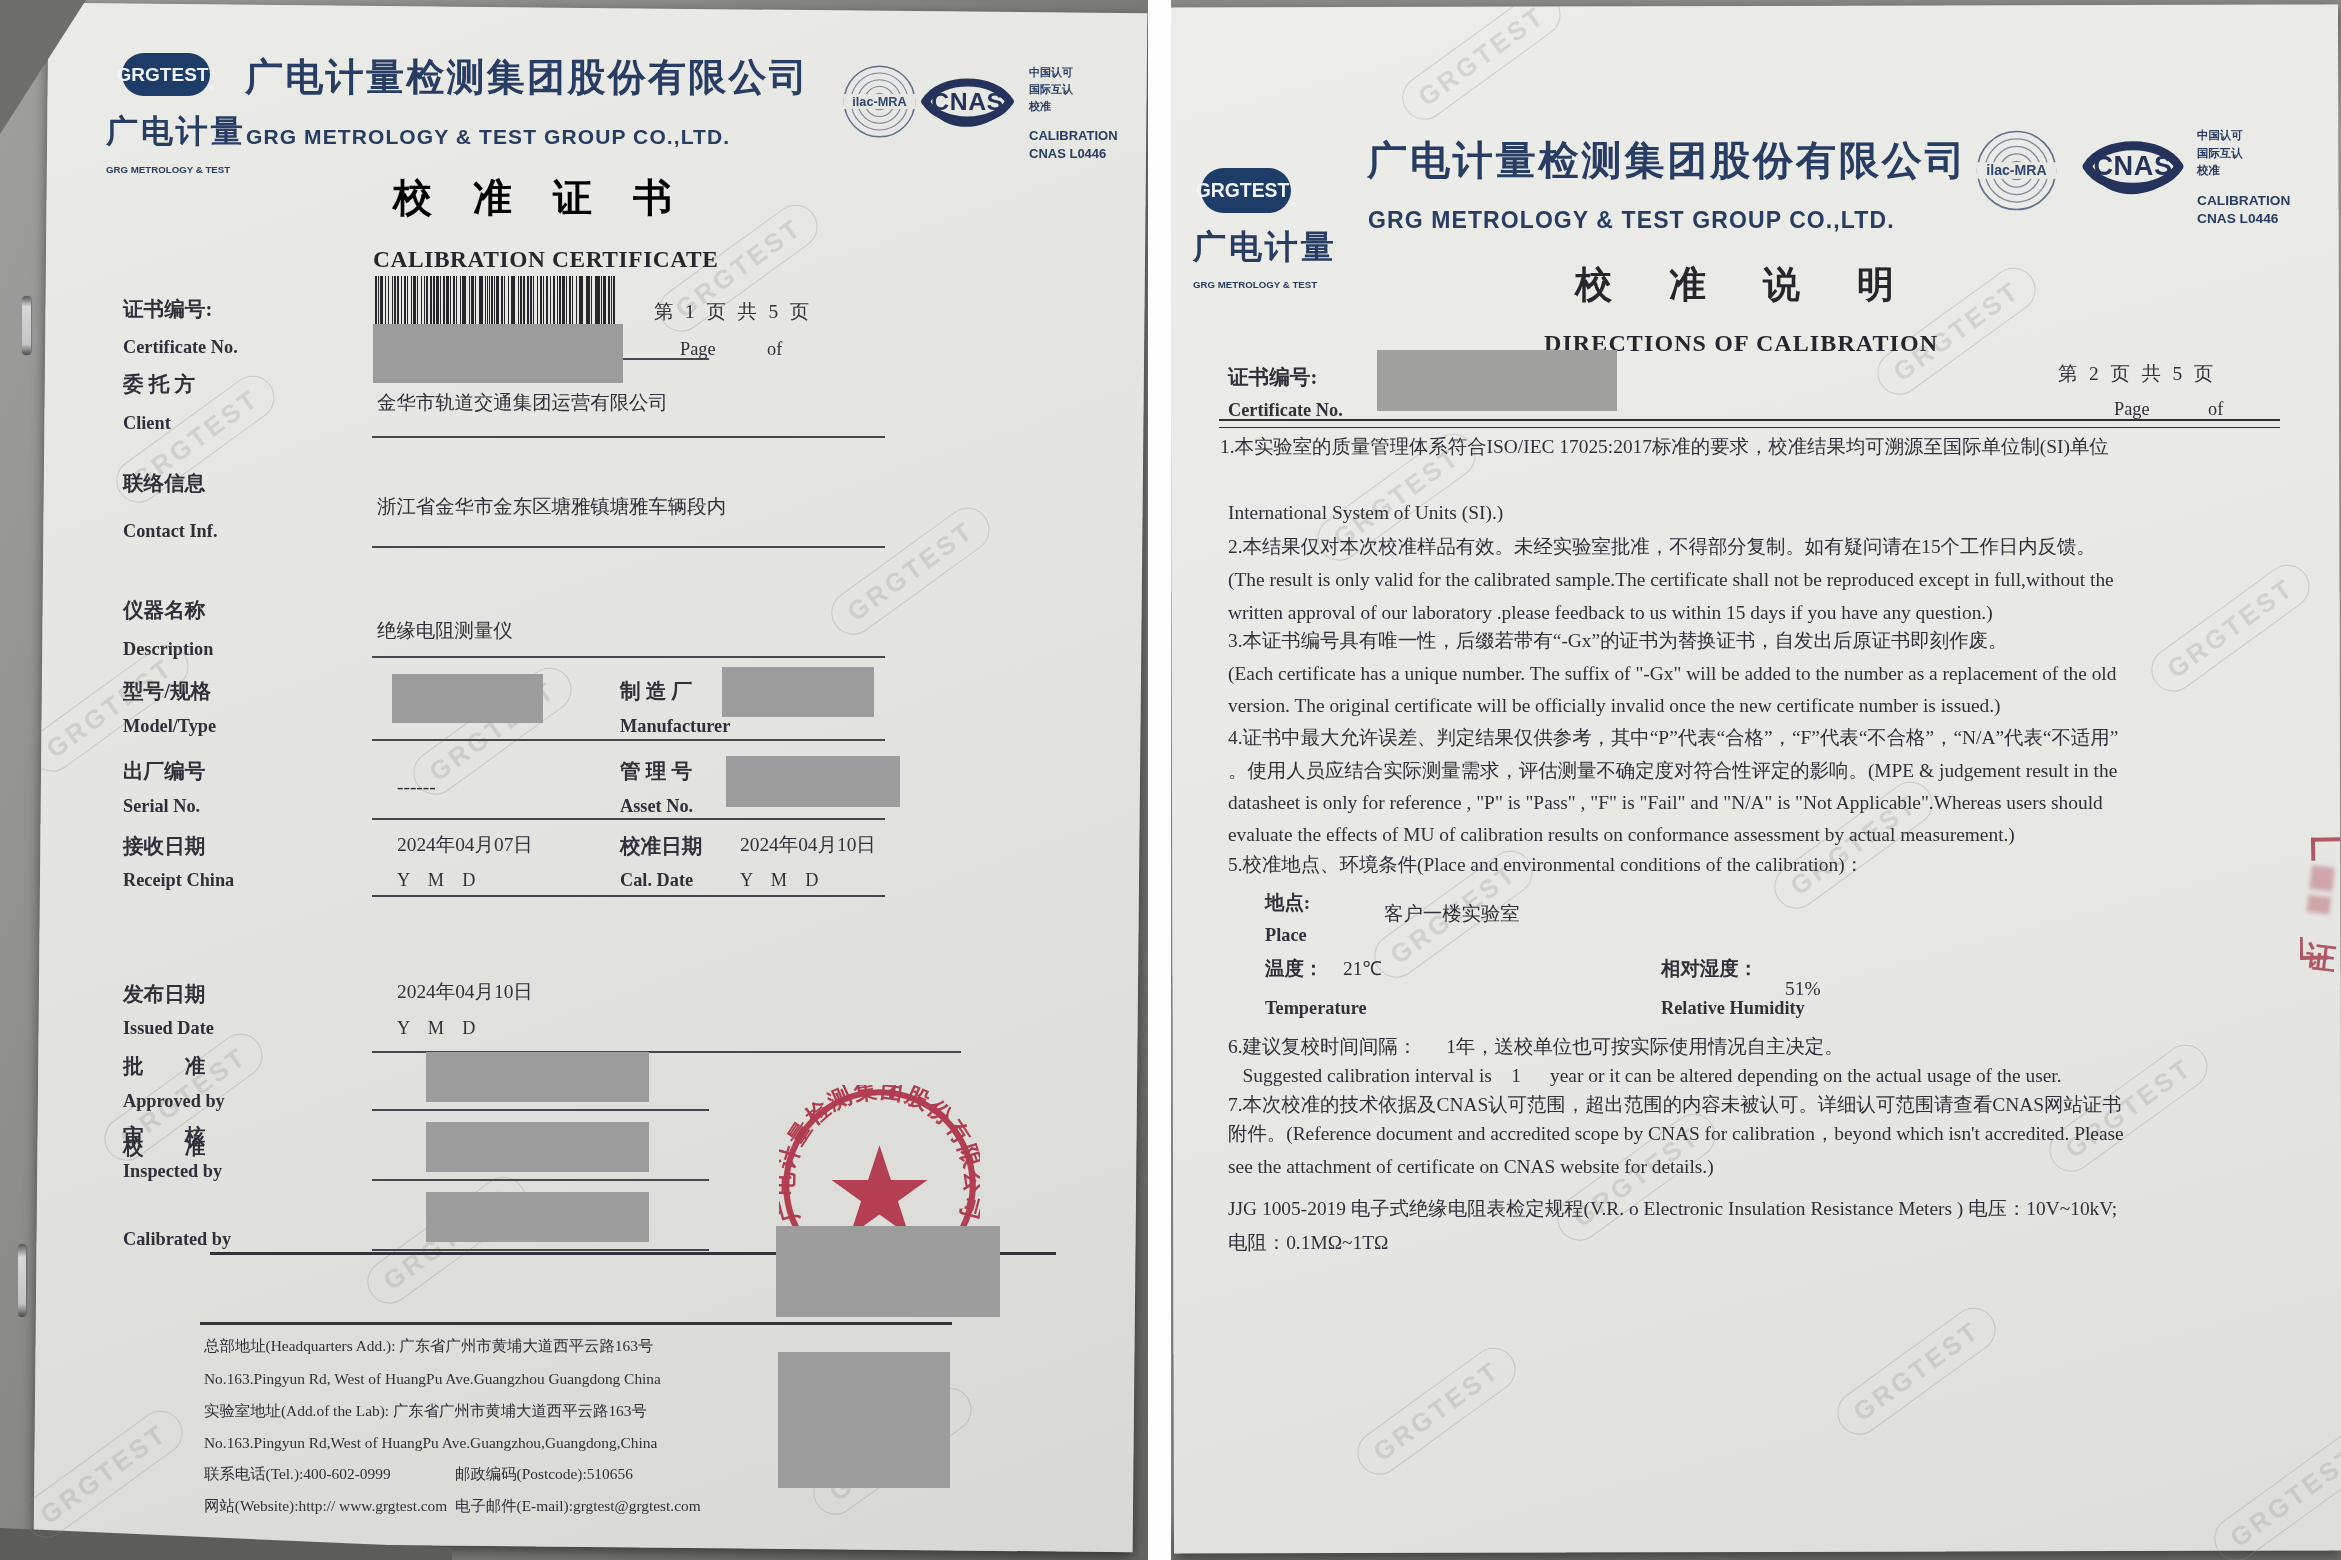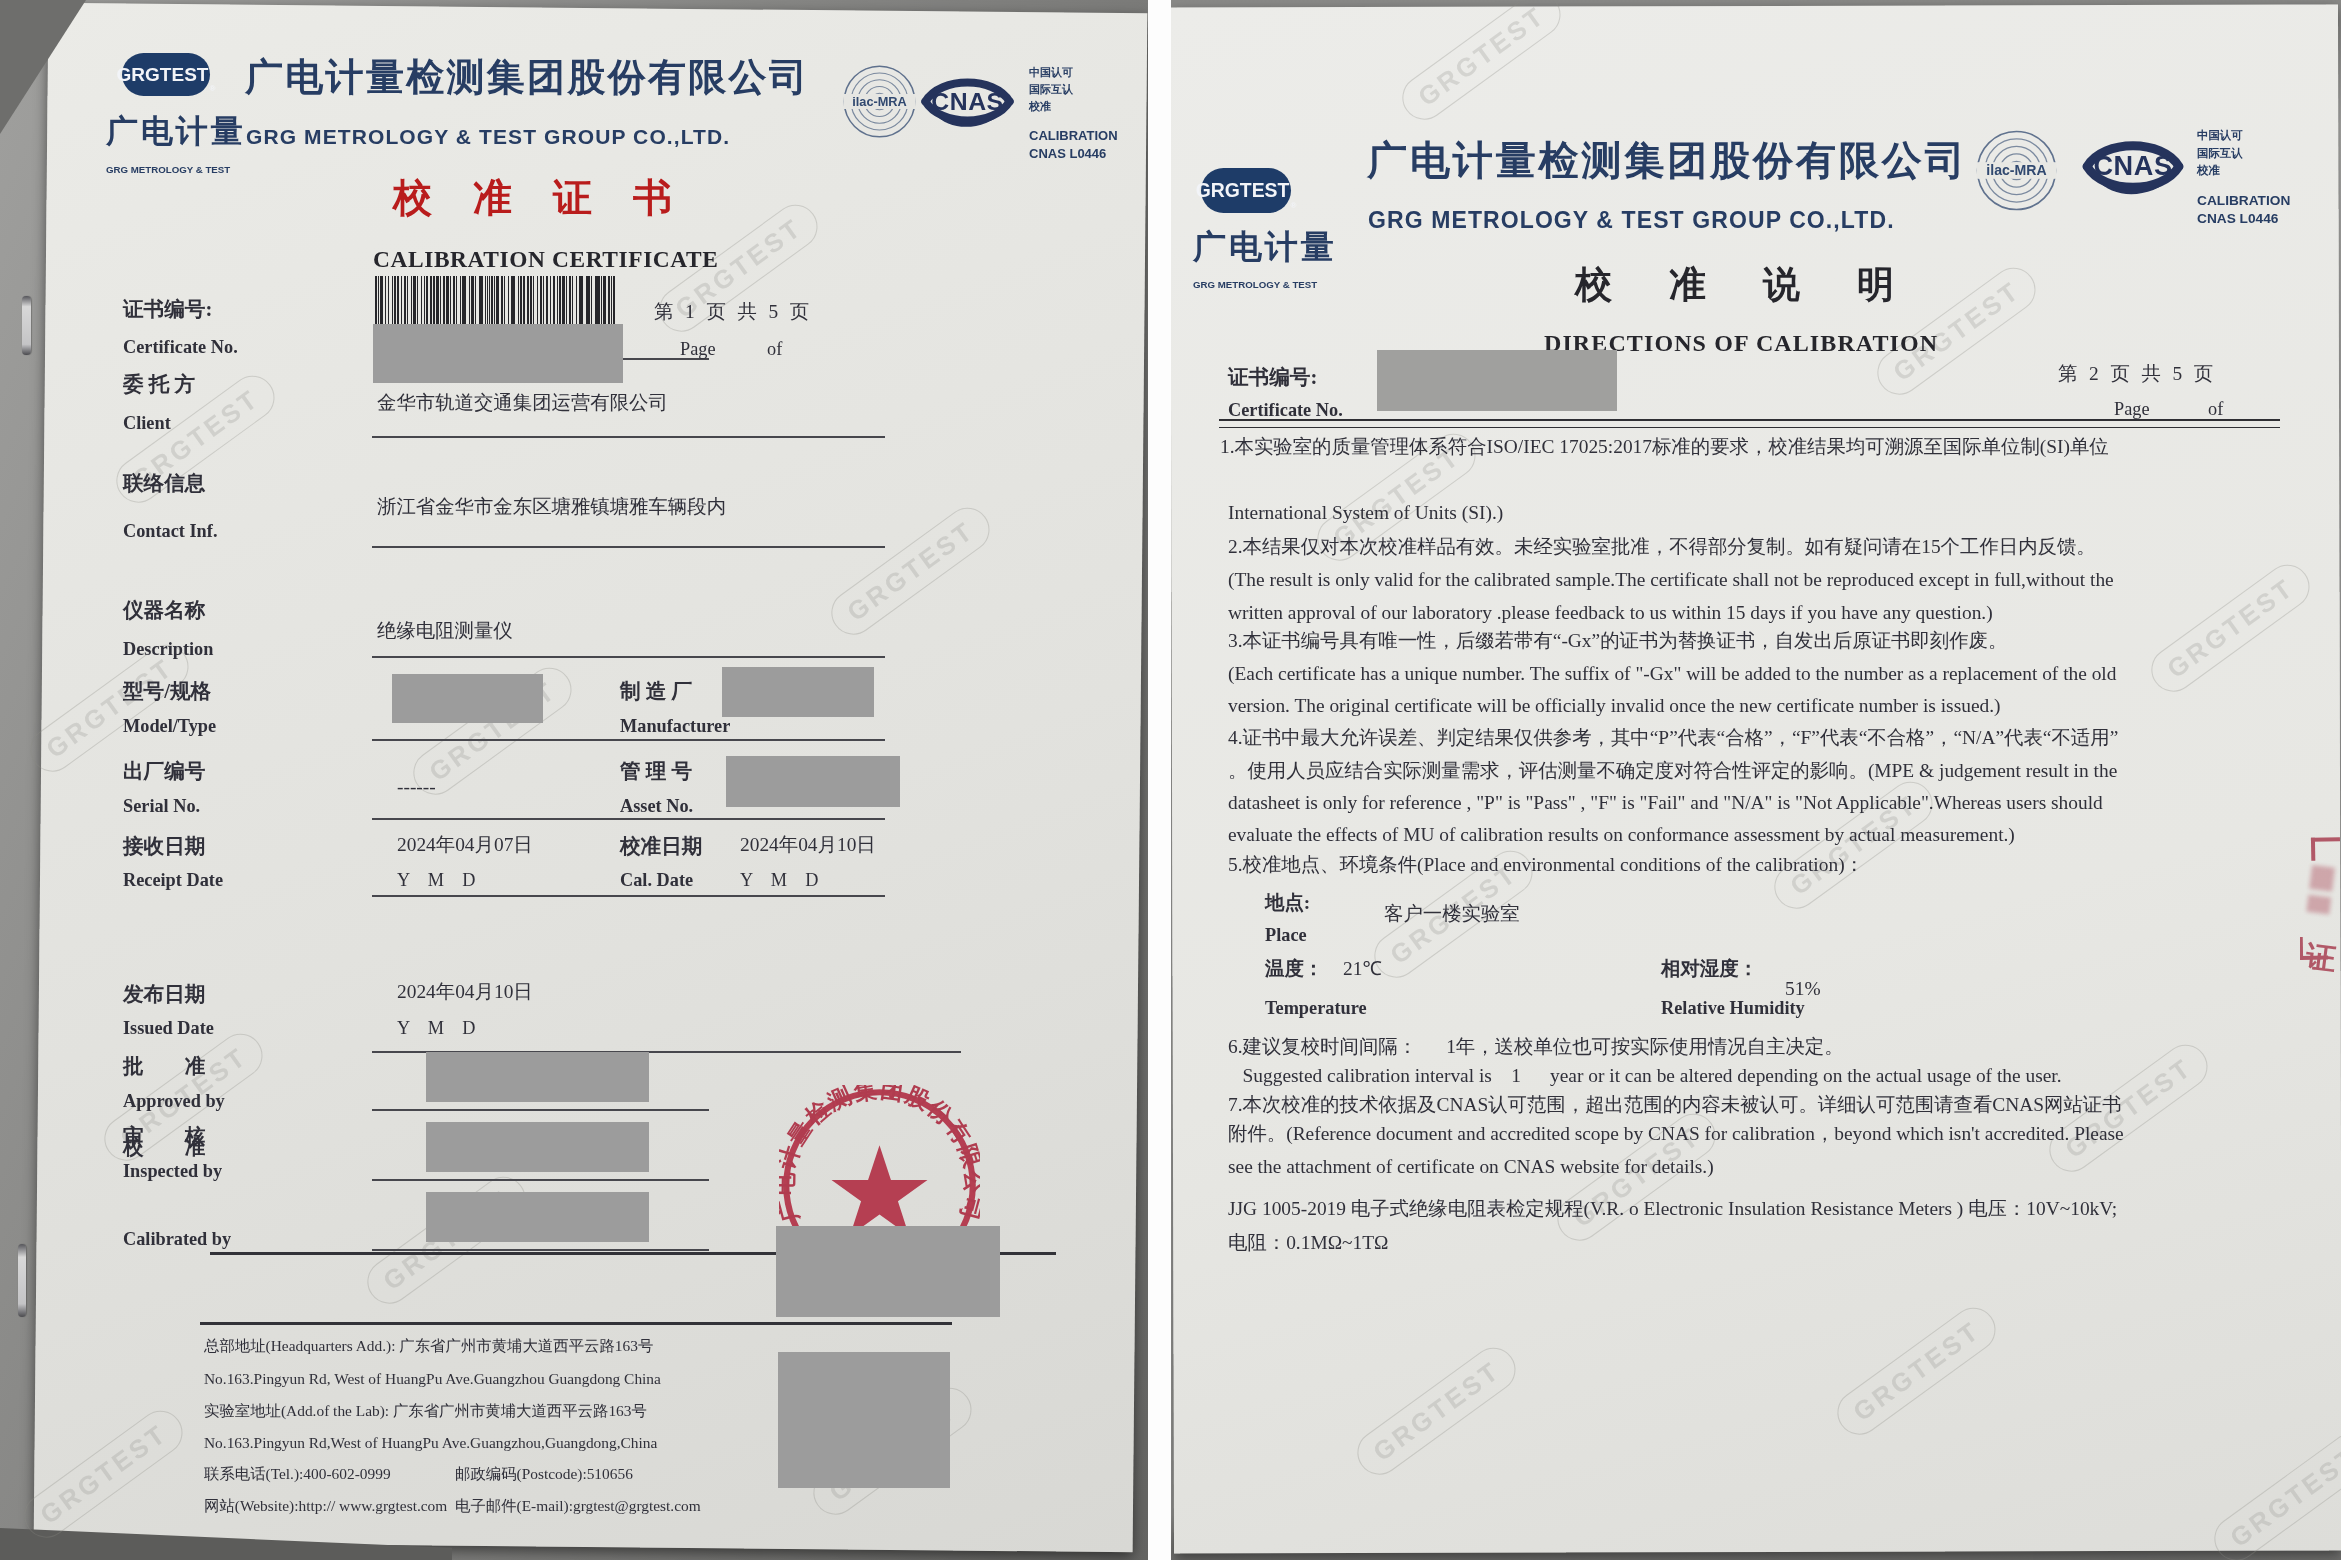--- a/index.html
+++ b/index.html
@@ -104,21 +104,21 @@
     <svg width="97" height="63" viewBox="0 0 180 110">
       <path d="M12,55 C40,8 140,8 168,55" fill="none" stroke="#25335c" stroke-width="15" stroke-linecap="round"></path>
       <path d="M12,55 C40,102 140,102 168,55" fill="none" stroke="#25335c" stroke-width="15" stroke-linecap="round"></path>
       <path d="M30,78 C70,104 120,102 158,72 C120,112 55,110 30,78 Z" fill="#25335c"></path>
       <text x="90" y="70" text-anchor="middle" font-size="46" font-weight="bold" fill="#25335c" font-family="Liberation Sans,sans-serif" letter-spacing="1">CNAS</text>
     </svg>
   </div>
   <div class="t navy" style="left:1029px;top:64px;font-size:11px;font-weight:600;line-height:1.55;"><span>中国认可</span><br><span>国际互认</span><br><span>校准</span></div>
   <div class="t navy" style="left:1029px;top:127px;font-size:13px;line-height:1.35;"><span>CALIBRATION</span><br><span>CNAS L0446</span></div>
 
-  <div class="t lbl" style="left:393px;top:176px;font-size:39px;letter-spacing:41px;color:#b91c1c;">校准证书</div>
+  <div class="t lbl" style="left:393px;top:176px;font-size:39px;letter-spacing:41px;color:#000000;">校准证书</div>
   <div class="t serifb" style="left:373px;top:246px;font-size:23.4px;letter-spacing:0.6px;color:#26262c;">CALIBRATION CERTIFICATE</div>
 
   <div class="barcode" style="left:375px;top:276px;width:240px;height:49px;"></div>
   <div class="box" style="left:373px;top:324px;width:250px;height:59px;"></div>
   <div class="t lbl" style="left:123px;top:298px;font-size:20.6px;">证书编号:</div>
   <div class="t serifb" style="left:123px;top:337px;font-size:18.3px;">Certificate No.</div>
   <div class="line" style="left:623px;top:358px;width:86px;height:1.7px;"></div>
   <div class="t" style="left:654px;top:301px;font-size:19.4px;letter-spacing:3.4px;">第 1 页 共 5 页</div>
   <div class="t" style="left:680px;top:339px;font-size:18.3px;">Page</div>
   <div class="t" style="left:767px;top:339px;font-size:18.3px;">of</div>
@@ -149,21 +149,21 @@
   <div class="t lbl" style="left:123px;top:760px;font-size:20.6px;">出厂编号</div>
   <div class="t" style="left:397px;top:776px;font-size:19.4px;">------</div>
   <div class="t serifb" style="left:123px;top:796px;font-size:18.3px;">Serial No.</div>
   <div class="t lbl" style="left:620px;top:760px;font-size:20.6px;">管 理 号</div>
   <div class="t serifb" style="left:620px;top:796px;font-size:18.3px;">Asset No.</div>
   <div class="box" style="left:726px;top:756px;width:174px;height:51px;"></div>
   <div class="line" style="left:372px;top:818px;width:513px;"></div>
 
   <div class="t lbl" style="left:123px;top:835px;font-size:20.6px;">接收日期</div>
   <div class="t" style="left:397px;top:834px;font-size:19.4px;">2024年04月07日</div>
-  <div class="t serifb" style="left:123px;top:870px;font-size:18.3px;">Receipt Date</div>
+  <div class="t serifb" style="left:123px;top:870px;font-size:18.3px;">Receipt China</div>
   <div class="t" style="left:397px;top:870px;font-size:18.3px;">Y　M　D</div>
   <div class="t lbl" style="left:620px;top:835px;font-size:20.6px;">校准日期</div>
   <div class="t" style="left:740px;top:834px;font-size:19.4px;">2024年04月10日</div>
   <div class="t serifb" style="left:620px;top:870px;font-size:18.3px;">Cal. Date</div>
   <div class="t" style="left:740px;top:870px;font-size:18.3px;">Y　M　D</div>
   <div class="line" style="left:372px;top:895px;width:513px;"></div>
 
   <div class="t lbl" style="left:123px;top:983px;font-size:20.6px;">发布日期</div>
   <div class="t" style="left:397px;top:981px;font-size:19.4px;">2024年04月10日</div>
   <div class="t serifb" style="left:123px;top:1018px;font-size:18.3px;">Issued Date</div>

